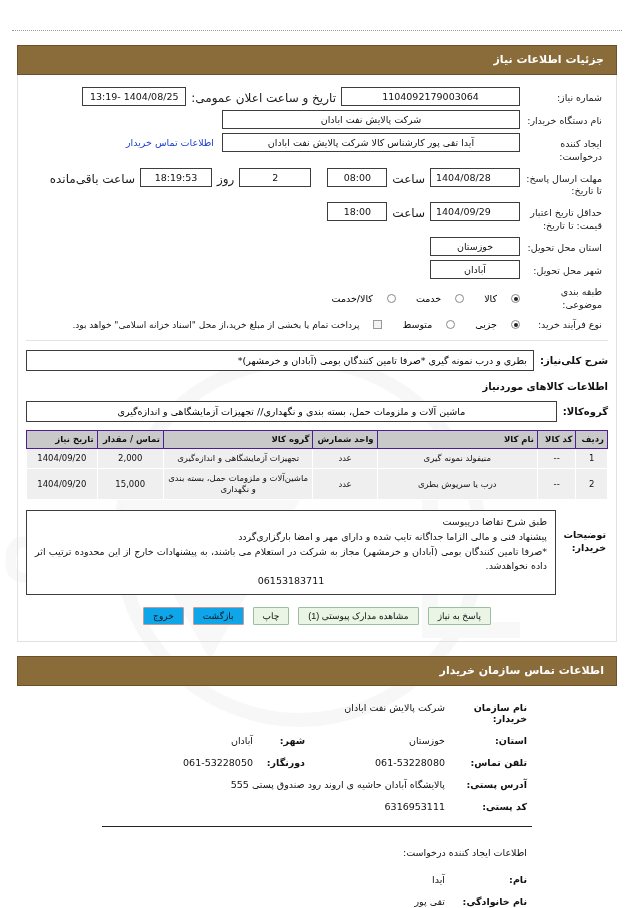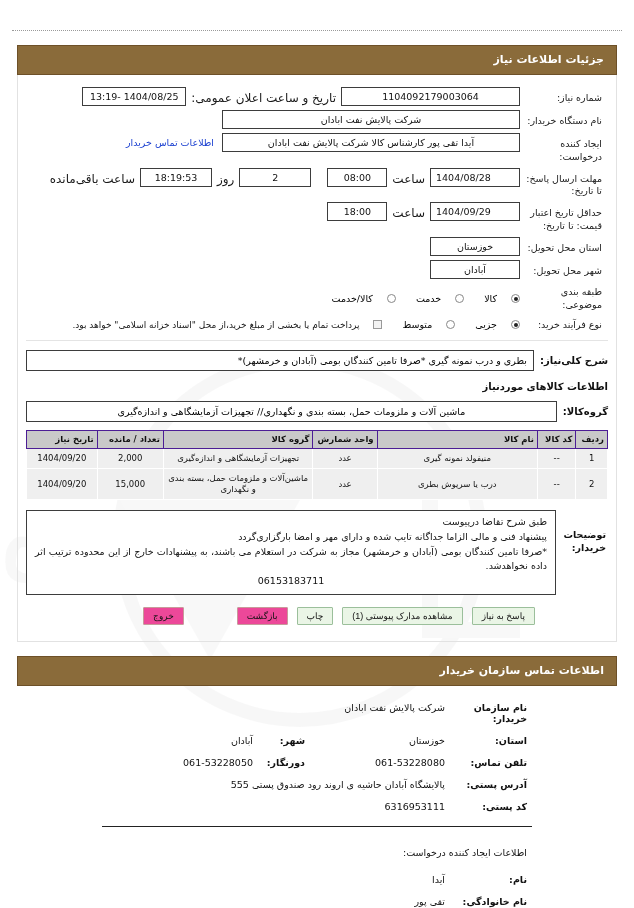--- a/index.html
+++ b/index.html
@@ -259,23 +259,22 @@
     font-size: 9px;
     padding: 3px 9px;
     border: 1px solid #9bbf9b;
     background: #eaf5e6;
     color: #111;
     cursor: pointer;
     white-space: nowrap;
     border-radius: 1px;
   }
   .btn.danger {
-    background: #ec4899;
+    background: #0ea5e9;
     border-color: #c79a9a;
-    margin-left: 44px;
   }
 
   
   .cpanel {
     margin: 0 17px;
     padding: 16px 0 4px 0;
   }
   .crow {
     display: flex;
     font-size: 9.5px;
@@ -434,21 +433,21 @@
 
       <div class="tbl-wrap">
         <table class="items">
           <thead>
             <tr>
               <th class="c-rdf">ردیف</th>
               <th class="c-code">کد کالا</th>
               <th class="c-name">نام کالا</th>
               <th class="c-unit">واحد شمارش</th>
               <th class="c-grp">گروه کالا</th>
-              <th class="c-qty">تعداد / مانده</th>
+              <th class="c-qty">تماس / مقدار</th>
               <th class="c-date">تاریخ نیاز</th>
             </tr>
           </thead>
           <tbody>
             <tr>
               <td>1</td>
               <td>--</td>
               <td>منیفولد نمونه گیری</td>
               <td>عدد</td>
               <td>تجهیزات آزمایشگاهی و اندازه‌گیری</td>

